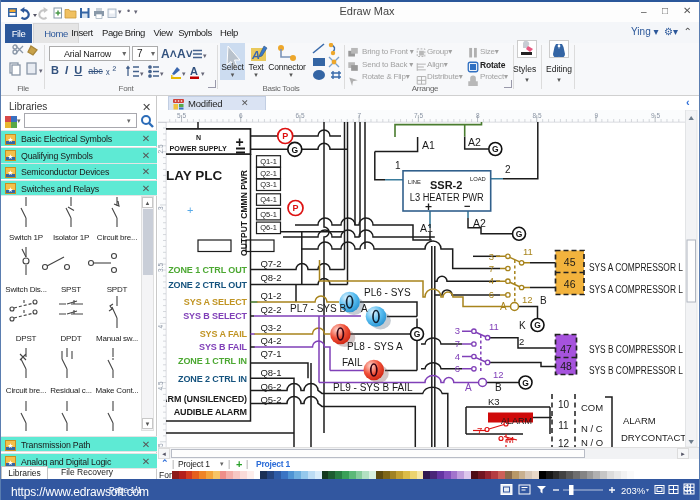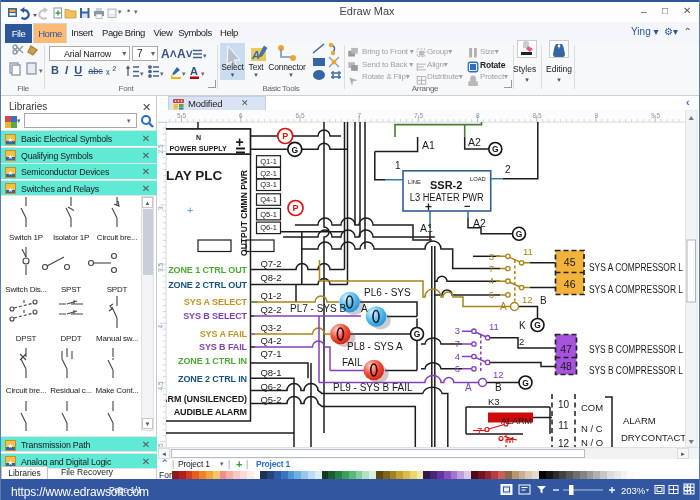--- a/index.html
+++ b/index.html
@@ -4,21 +4,21 @@
 *{margin:0;padding:0;box-sizing:border-box;}
 html,body{width:700px;height:500px;overflow:hidden;}
 body{font-family:"Liberation Sans",sans-serif;position:relative;background:#fff;border-left:1px solid #5a7db0;border-right:1px solid #5a7db0;width:700px;height:500px;}
 .abs{position:absolute;}
 #titlebar{left:0;top:0;width:700px;height:22px;background:#fdfdfd;border-top:2px solid #2b579a;}
 #apptitle{left:0;top:5px;width:700px;text-align:center;font-size:11px;color:#444;margin-left:16px;}
 #winbtns{top:4px;left:0;width:700px;height:14px;color:#555;font-size:10px;}
 #tabrow{left:0;top:22px;width:700px;height:21px;background:#f4f6f9;}
 .rtab{position:absolute;top:1px;height:20px;line-height:20px;font-size:9.5px;letter-spacing:-0.4px;color:#222;text-align:center;white-space:nowrap;overflow:visible;}
 #filetab{left:4px;width:27px;background:#2b579a;color:#fff;top:2px;}
-#hometab{left:32px;width:34px;background:#fdba74;border:1px solid #d5d5d5;border-bottom:none;color:#2b579a;}
+#hometab{left:32px;width:46px;background:#e5e5e5;border:1px solid #d5d5d5;border-bottom:none;color:#2b579a;}
 #acct{top:26px;right:7px;font-size:10px;color:#2b579a;}
 #ribbon{left:0;top:43px;width:700px;height:53px;background:#f7f8fa;border-bottom:1px solid #d0d0d0;font-size:9.5px;color:#444;}
 .gsep{position:absolute;top:2px;height:44px;width:1px;background:#dcdcdc;}
 .glabel{position:absolute;top:41px;font-size:8px;letter-spacing:-0.3px;color:#666;text-align:center;}
 #leftpanel{left:0;top:96px;width:156px;height:383px;background:#fff;border-right:1px solid #c9c9c9;}
 .librow{position:absolute;left:0;width:156px;height:16px;border-top:1px solid #e4e4e4;background:#5eead4;font-size:8.8px;letter-spacing:-0.2px;color:#1a1a1a;line-height:16px;}
 .librow .x{position:absolute;right:7px;top:0;color:#555;font-size:10px;}
 #canvastabs{left:157px;top:96px;width:543px;height:15px;background:#fff;}
 #statusbar{left:0;top:479px;width:700px;height:21px;background:#3257a0;color:#fff;font-size:11px;}
 #hscroll{left:157px;top:447px;width:543px;height:12px;background:#f1f2f4;border-top:1px solid #e0e0e0;}

